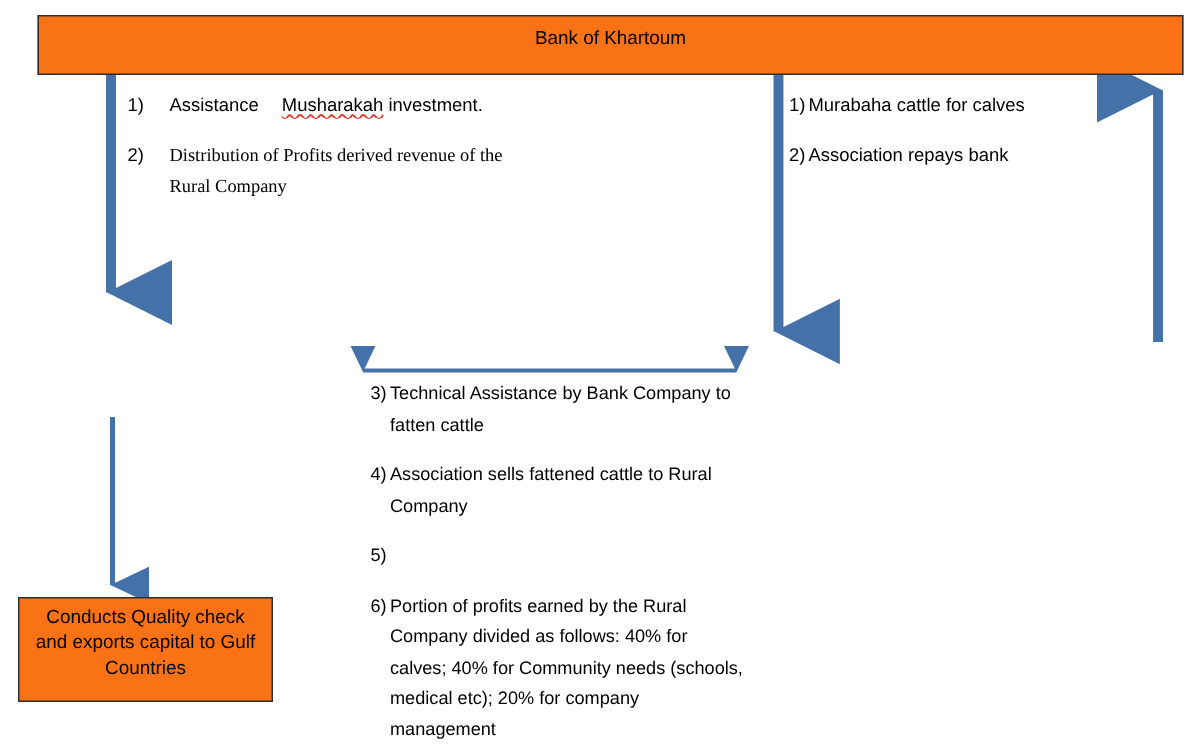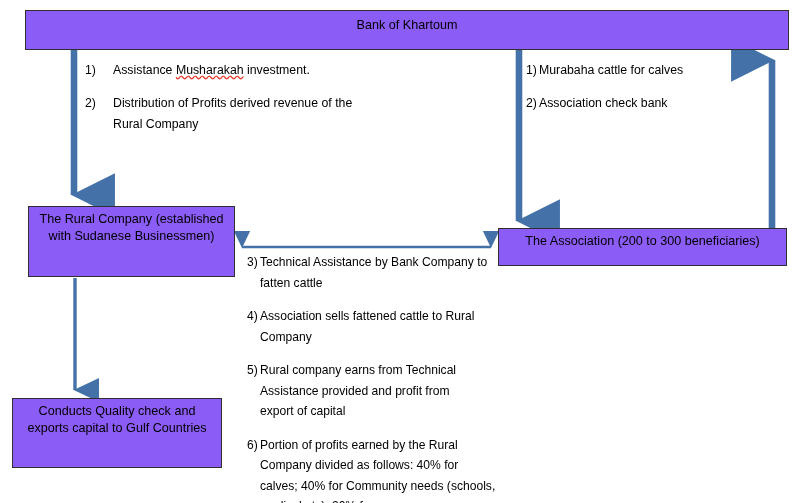--- a/index.html
+++ b/index.html
@@ -14,21 +14,21 @@
     position: relative;
     width: 800px;
     height: 503px;
     background: #ffffff;
     overflow: hidden;
   }
   .box {
     position: absolute;
     box-sizing: border-box;
     border: 1.4px solid #2f2f2f;
-    background: #8b5cf6;
+    background: #f97316;
     display: flex;
     align-items: flex-start;
     justify-content: center;
     text-align: center;
     color: #000000;
     font-size: 12.6px;
     line-height: 17px;
     z-index: 3;
   }
   .box .inner {
@@ -52,20 +52,21 @@
   }
   .note-left .li .marker { width: 28px; }
   .note-right .li .marker { width: 13px; }
   .note-mid .li .marker { width: 13px; }
   .note .li .body { flex: 1 1 auto; }
   .note-mid .li { margin-bottom: 13px; }
   .note-mid { line-height: 20.5px; font-size: 12.1px; }
   .misspelled {
     text-decoration: underline wavy #e8392a;
     text-decoration-skip-ink: none;
+    margin-left: 12px;
   }
   
   #arrows {
     position: absolute;
     left: 0;
     top: 0;
     width: 800px;
     height: 503px;
     z-index: 1;
     pointer-events: none;
@@ -113,66 +114,59 @@
 
     <g>
       <line x1="75" y1="278" x2="75" y2="390" stroke="#4472A8" stroke-width="3.4" marker-end="url(#head-thin)"></line>
     </g>
   </svg>
 
   <div class="box" id="box-bank" style="left:25px; top:10px; width:764px; height:40px;">
     <div class="inner">Bank of Khartoum</div>
   </div>
 
-  <div class="box" id="box-rural" style="left:28px; top:206px; width:207px; height:71px;">
-    <div class="inner" style="padding-left:8px;padding-right:8px;">The Rural Company (established with Sudanese Businessmen)</div>
-  </div>
 
-  <div class="box" id="box-assoc" style="left:498px; top:228px; width:289px; height:38px;">
-    <div class="inner">The Association (200 to 300 beneficiaries)</div>
-  </div>
 
-  <div class="box" id="box-export" style="left:12px; top:398px; width:210px; height:70px;">
+  <div class="box" id="box-export" style="left:12px; top:398px; width:170px; height:70px;">
     <div class="inner" style="padding-left:6px;padding-right:6px;">Conducts Quality check and exports capital to Gulf Countries</div>
   </div>
 
   <div class="note note-left" style="left:85px; top:60px; width:300px;">
     <div class="li">
       <span class="marker">1)</span>
       <span class="body"><span>Assistance </span><span class="misspelled">Musharakah</span><span> investment.</span></span>
     </div>
     <div class="li">
       <span class="marker">2)</span>
-      <span class="body" style="max-width:250px;">Distribution of Profits derived revenue of the Rural Company</span>
+      <span class="body" style="max-width:250px;font-family:Liberation Serif, serif;">Distribution of Profits derived revenue of the Rural Company</span>
     </div>
   </div>
 
   <div class="note note-right" style="left:526px; top:60px; width:250px;">
     <div class="li">
       <span class="marker">1)</span>
       <span class="body">Murabaha cattle for calves</span>
     </div>
     <div class="li">
       <span class="marker">2)</span>
-      <span class="body">Association check bank</span>
+      <span class="body">Association repays bank</span>
     </div>
   </div>
 
   <div class="note note-mid" style="left:247px; top:252px; width:250px;">
     <div class="li">
       <span class="marker">3)</span>
       <span class="body">Technical Assistance by Bank Company to fatten cattle</span>
     </div>
     <div class="li">
       <span class="marker">4)</span>
       <span class="body">Association sells fattened cattle to Rural Company</span>
     </div>
     <div class="li">
       <span class="marker">5)</span>
-      <span class="body" style="max-width:222px;">Rural company earns from Technical Assistance provided and profit from export of capital</span>
     </div>
     <div class="li">
       <span class="marker">6)</span>
       <span class="body">Portion of profits earned by the Rural Company divided as follows: 40% for calves; 40% for Community needs (schools, medical etc); 20% for company management</span>
     </div>
   </div>
 
 </div>
 
 </body></html>

